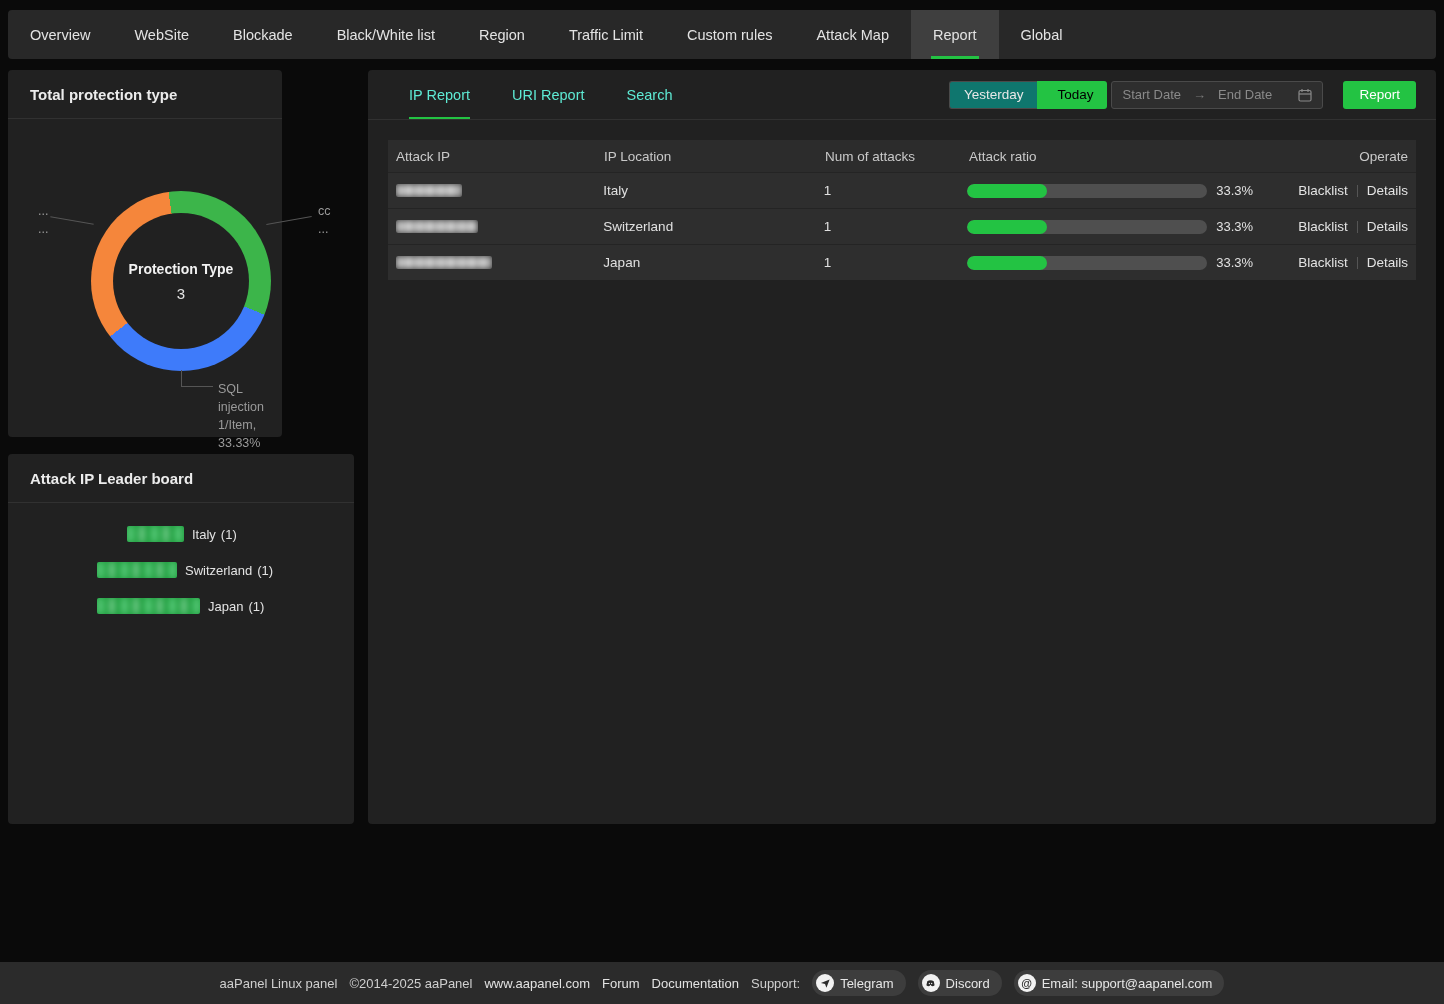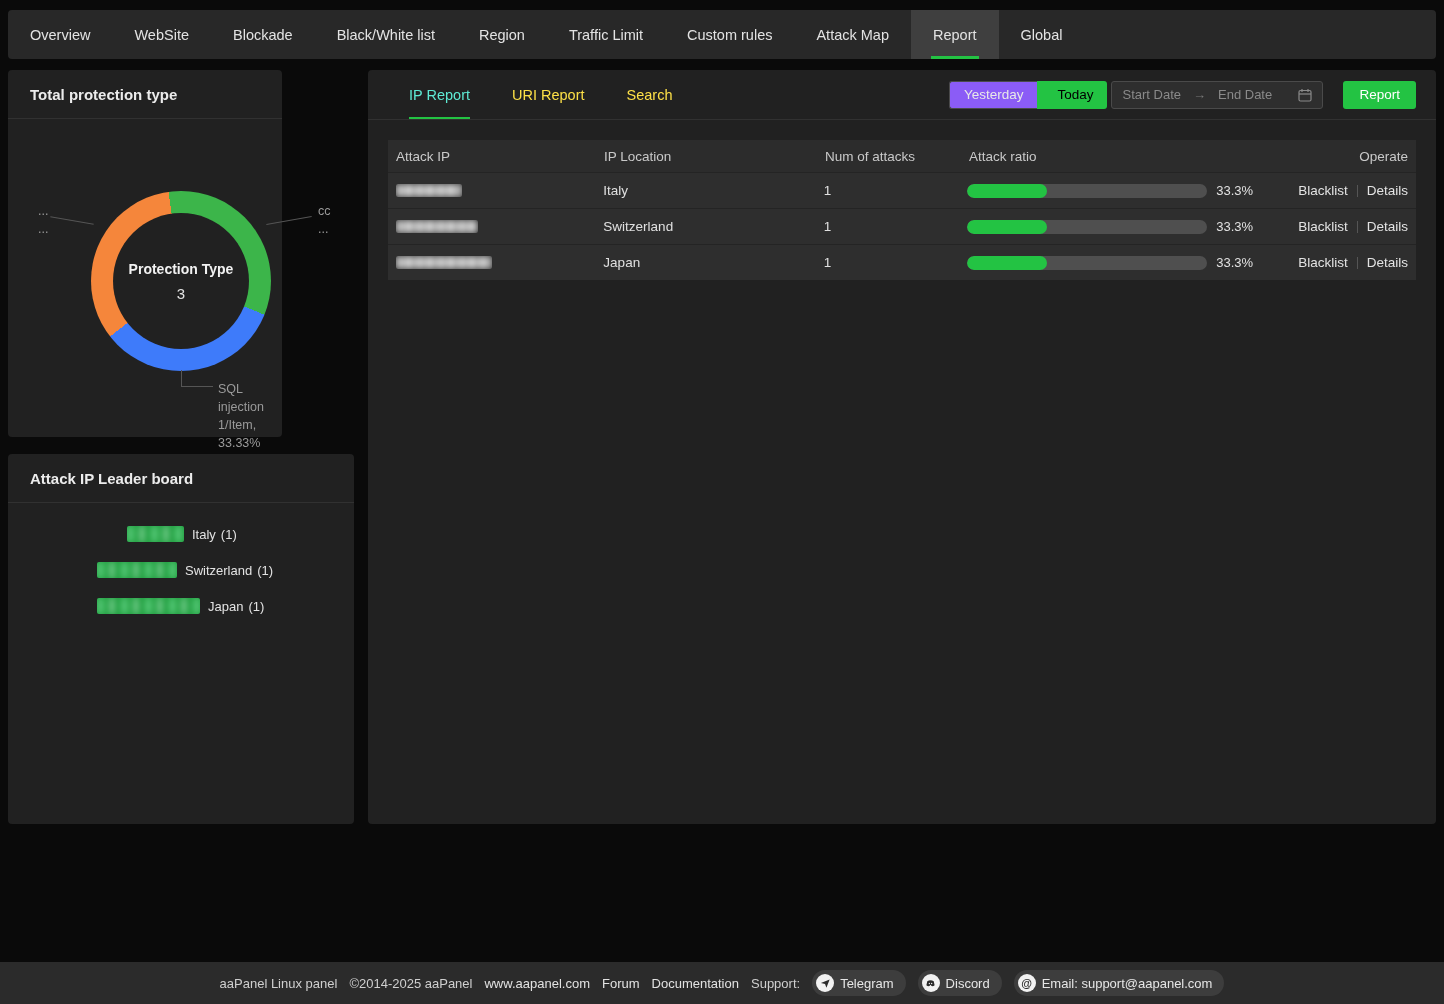--- a/index.html
+++ b/index.html
@@ -49,28 +49,28 @@
   .lb-bar { height:16px; border-radius:2px; background:#1f9e3e; position:relative; overflow:hidden; }
   .lb-bar::before { content:""; position:absolute; inset:0;
       background:repeating-linear-gradient(90deg,#57c978 0 7px,#1f9e3e 7px 13px,#8fdca6 13px 17px,#1f9e3e 17px 24px);
       filter:blur(3px); }
   .lb-bar.w1 { width:57px; } .lb-bar.w2 { width:80px; } .lb-bar.w3 { width:103px; }
   .lb-label { font-size:13px; color:#e3e3e3; display:flex; gap:5px; }
 
   
   .main-head { height:50px; display:flex; align-items:center; padding:0 20px;
                border-bottom:1px solid #313131; }
-  .rtab { font-size:14.5px; color:#fde047; margin:0 21px; cursor:pointer; height:100%;
+  .rtab { font-size:14.5px; color:#5eead4; margin:0 21px; cursor:pointer; height:100%;
           display:flex; align-items:center; position:relative; }
   .rtab.active { color:#5eead4; }
   .rtab.active::after { content:""; position:absolute; left:0; right:0; bottom:0; height:2px; background:#23c343; }
   .controls { margin-left:auto; display:flex; align-items:center; }
   .btn { height:28px; display:flex; align-items:center; justify-content:center; font-size:13.5px;
          cursor:pointer; padding:0 14px; }
-  .btn-yesterday { background:#8b5cf6; color:#e8e8e8; border:1px solid #4a4a4a; border-right:none;
+  .btn-yesterday { background:#0f766e; color:#e8e8e8; border:1px solid #4a4a4a; border-right:none;
                    border-radius:3px 0 0 3px; }
   .btn-today { background:#23c343; color:#000000; border-radius:0 3px 3px 0;padding-left:20px; }
   .daterange { height:28px; margin-left:4px; border:1px solid #4a4a4a; background:#2e2e2e;
                border-radius:3px; display:flex; align-items:center; gap:12px; padding:0 10px;
                width:212px; cursor:pointer; }
   .dr-ph { font-size:13px; color:#8a8a8a; }
   .dr-arrow { font-size:13px; color:#777; }
   .cal-icon { margin-left:auto; width:14px; height:14px; }
   .btn-report { background:#23c343; color:#fff; border-radius:3px; margin-left:20px; padding:0 16px; }
 

